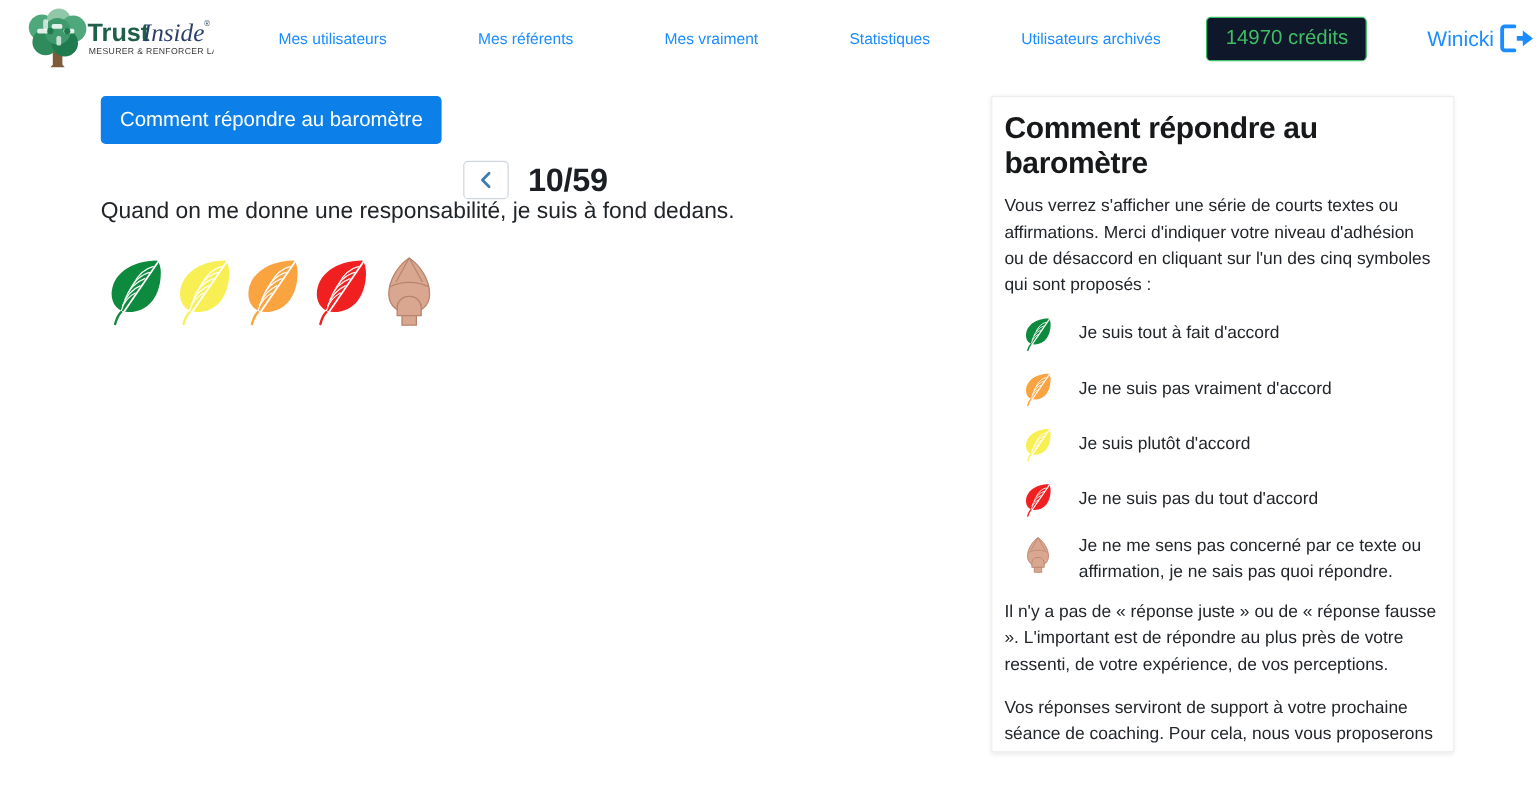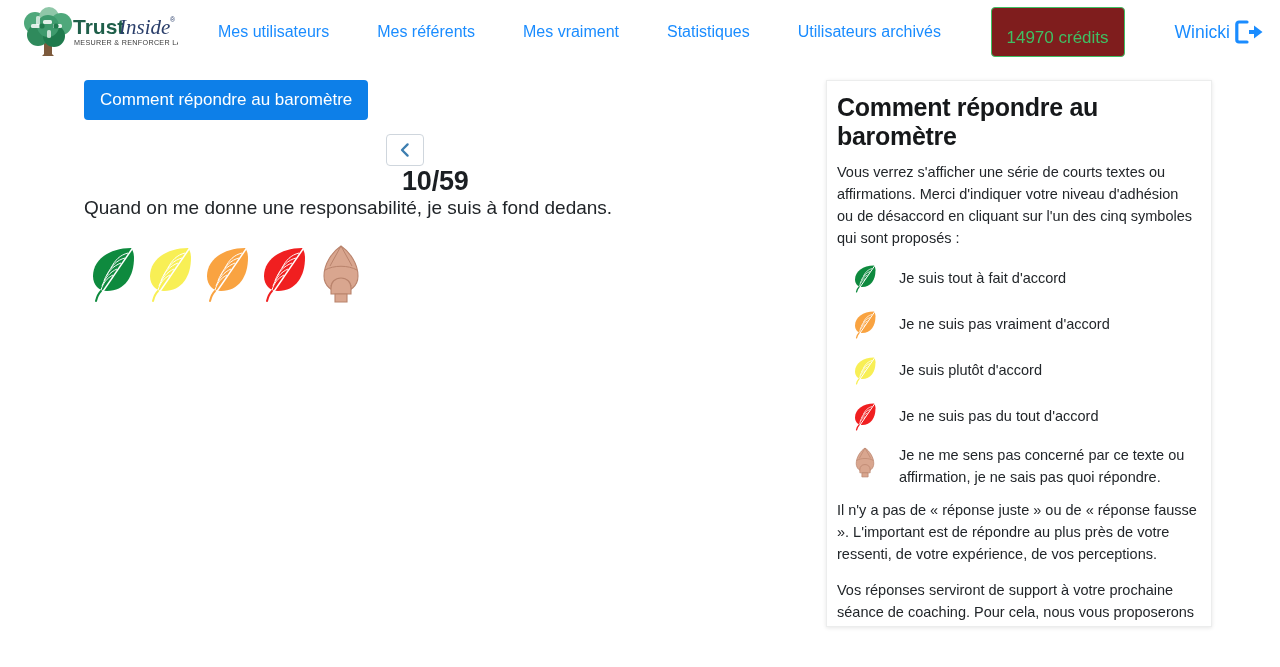--- a/index.html
+++ b/index.html
@@ -17,39 +17,39 @@
     width: 1280px; height: 64px;
     background: #ffffff;
     display: flex; 
   }
   .brand { margin-left: 18px; display: flex; align-items: center; }
   .brand svg { display: block; }
 
   .nav-links { display: flex; align-items: center; margin-left: 16px; }
   .nav-link {
     color: #1a8cff;
-    font-size: 16px;
+    font-size: 13px;
     text-decoration: none;
     padding: 0 0;
-    margin: 0 24px;
+    margin: 0 38px;
     white-space: nowrap;
     cursor: pointer;
   }
   .nav-right {
     margin-left: auto;
     display: flex; align-items: center;
     padding-right: 16px;
   }
   .credits-badge {
     border: 1px solid #3fbf63;
     color: #3fbf63;
-    background: #7f1d1d;
+    background: #0f172a;
     font-size: 17px;
     border-radius: 4px;
-    padding: 20px 15px 8px 15px;
+    padding: 7px 15px 8px 15px;
     cursor: pointer;
     white-space: nowrap;
   }
   .user-link {
     color: #1a8cff;
     font-size: 17.5px;
     margin-left: 50px;
     display: flex; align-items: center;
     text-decoration: none;
     cursor: pointer;
@@ -77,24 +77,23 @@
     border: none;
     border-radius: 4px;
     font-size: 17px;
     font-family: "Liberation Sans", sans-serif;
     padding: 11px 16px 12px 16px;
     cursor: pointer;
     line-height: 1;
   }
 
   .pager {
-    display: flex; align-items: flex-start;
+    display: flex; align-items: flex-end;
     margin-top: 14px;
     margin-left: 302px;
-    flex-direction: column;
   }
   .back-btn {
     width: 38px; height: 32px;
     border: 1px solid #cfd6dd;
     border-radius: 4px;
     background: #fff;
     display: flex; align-items: center; justify-content: center;
     cursor: pointer;
     padding: 0;
   }

